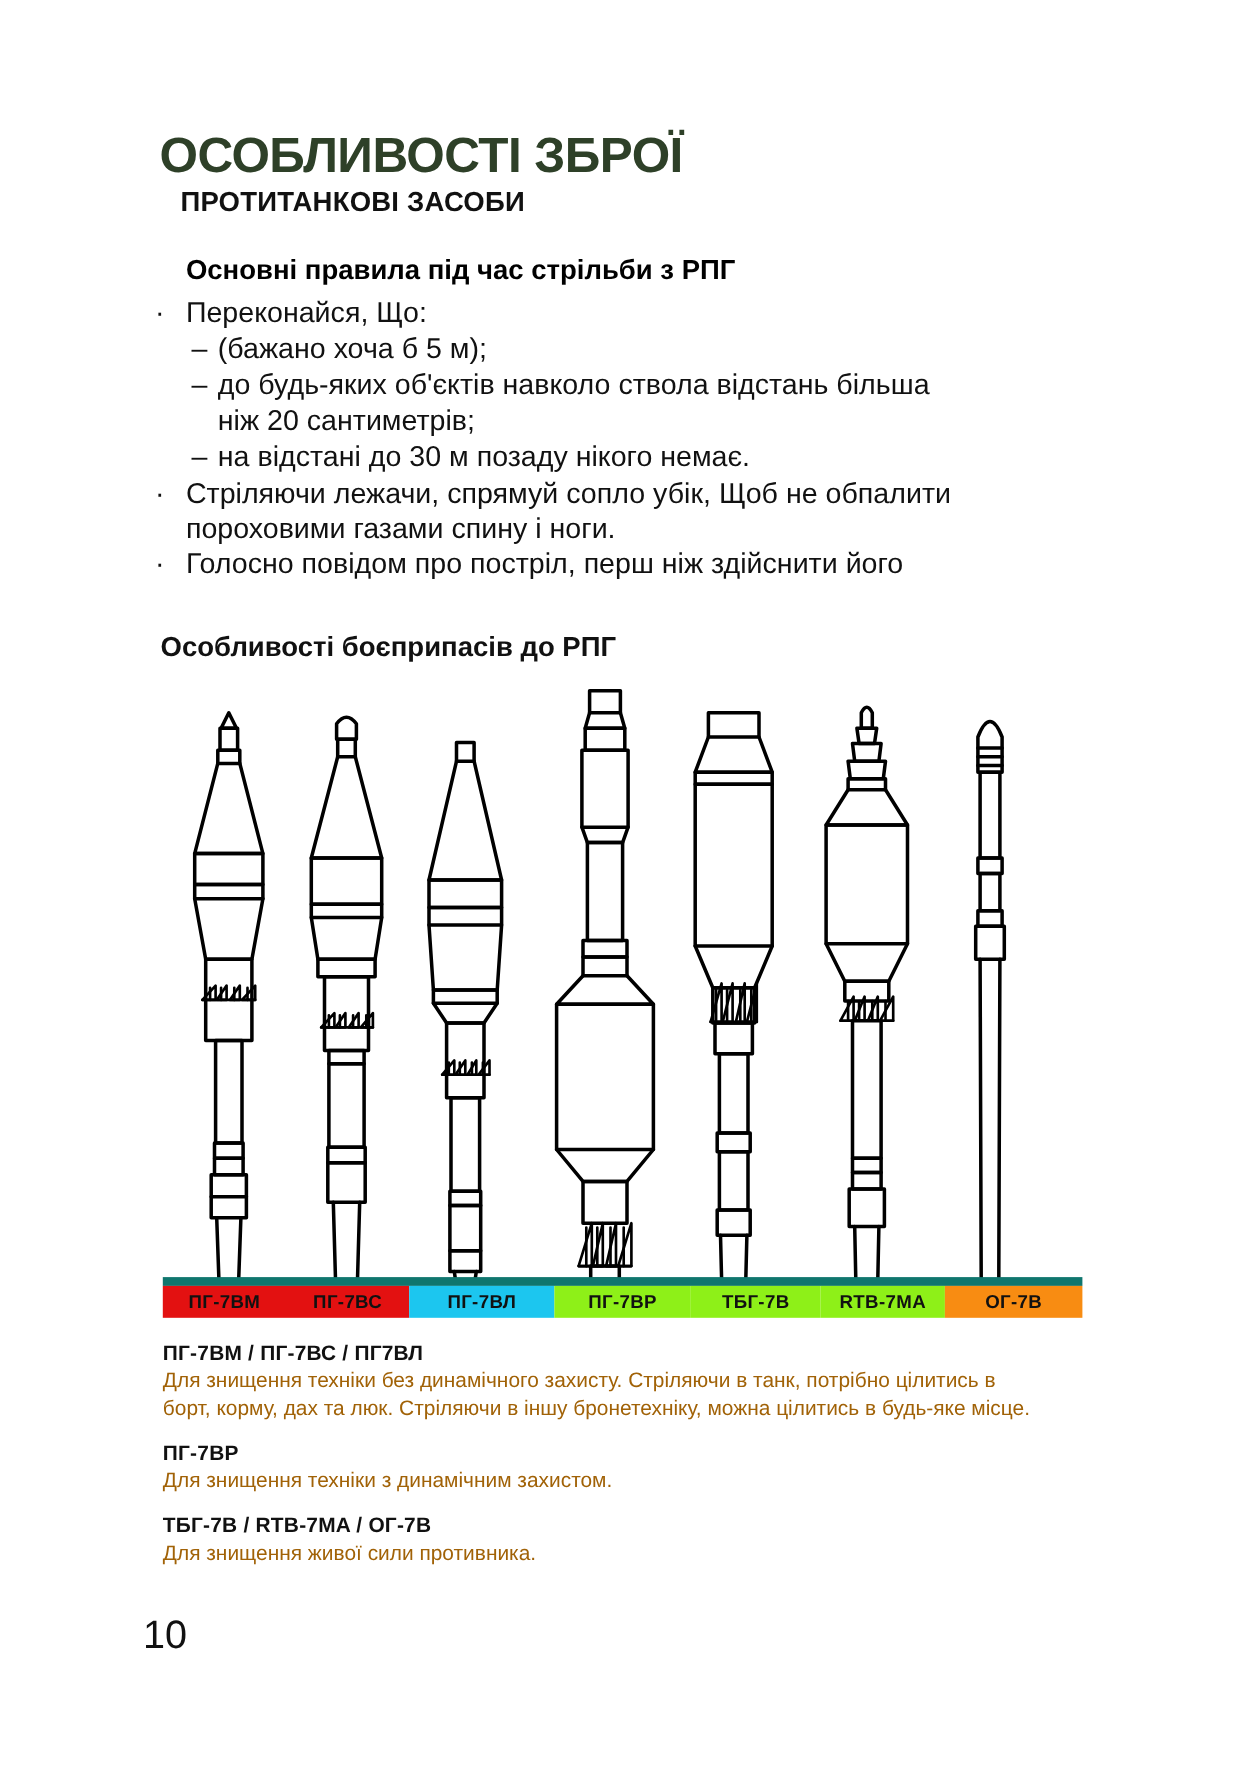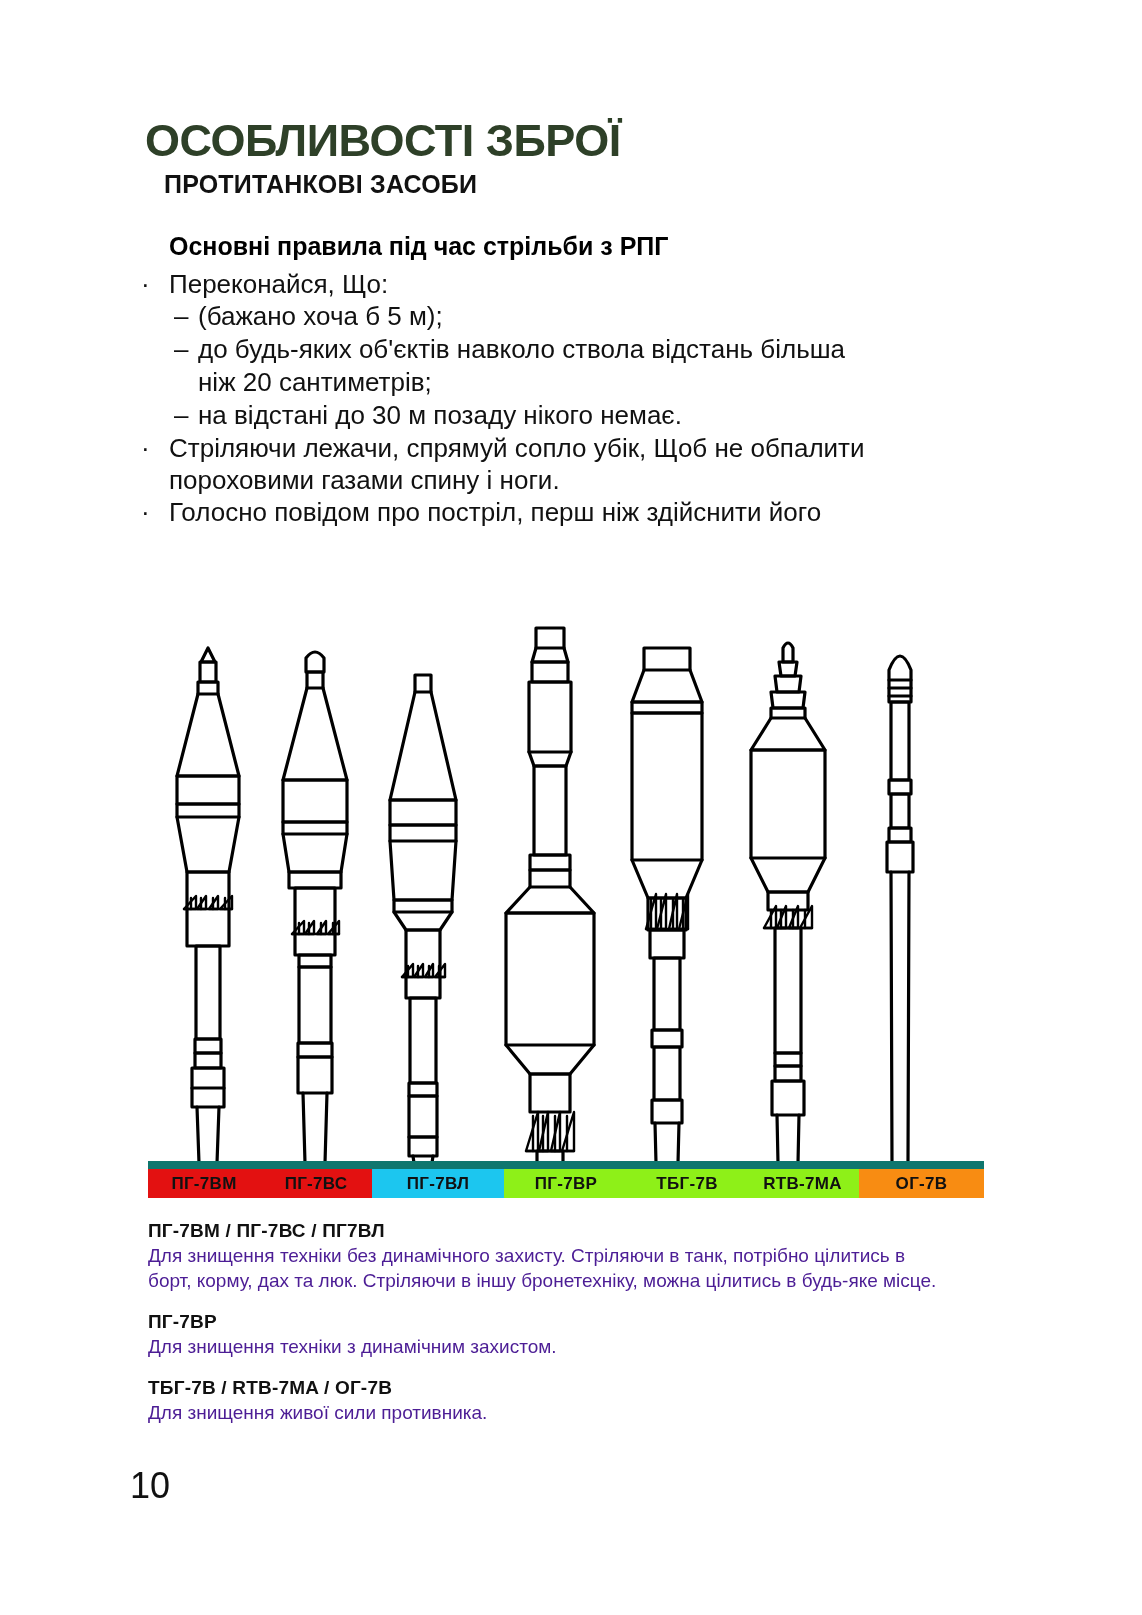--- a/index.html
+++ b/index.html
@@ -160,21 +160,21 @@
   .cap-title {
     font-size: 19px;
     font-weight: 800;
     color: #111111;
     line-height: 25px;
     letter-spacing: 0.2px;
   }
   .cap-body {
     font-size: 19px;
     font-weight: 400;
-    color: #4c1d95;
+    color: #a16207;
     line-height: 25px;
   }
 
   .page-num {
     position: absolute;
     left: 130px;
     top: 1468px;
     font-size: 36px;
     color: #111111;
     line-height: 1;
@@ -219,20 +219,21 @@
       <span class="l2">пороховими газами спину і ноги.</span>
     </div>
 
     <div class="lvl1">
       <span class="dot">·</span>
       <span class="l2">Голосно повідом про постріл, перш ніж здійснити його</span>
     </div>
 
   </div>
 
+  <div class="ammo-head">Особливості боєприпасів до РПГ</div>
 
   <div class="diagram">
     <svg width="860" height="580" viewBox="0 0 860 580" fill="none" stroke="#000000" stroke-width="3.2" stroke-linejoin="round" stroke-linecap="round">
 
       <g transform="translate(68,0)">
         <path d="M -7,52 L 0,38 L 7,52 Z"></path>
         <path d="M -8,52 L 8,52 L 8,72 L -8,72 Z"></path>
         <path d="M -10,72 L 10,72 L 10,84 L -10,84 Z"></path>
         <path d="M -10,84 L -31,166 L 31,166 L 10,84"></path>
         <path d="M -31,166 L 31,166 L 31,194 L -31,194 Z"></path>

